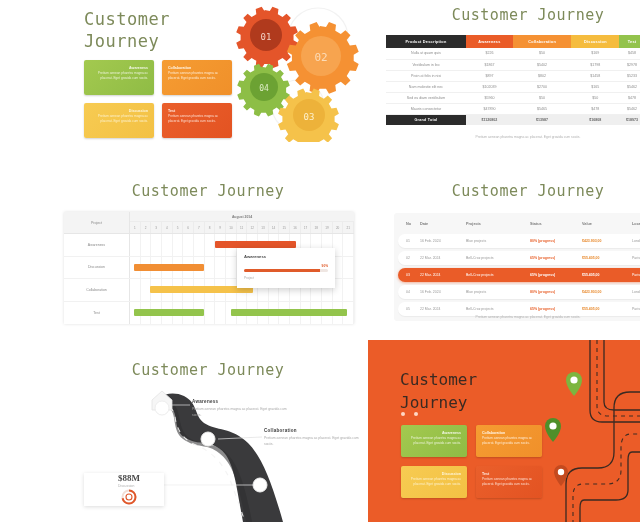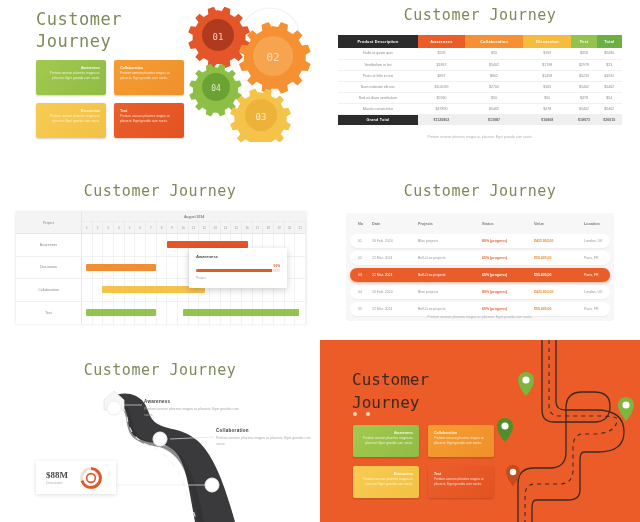--- a/index.html
+++ b/index.html
@@ -3,21 +3,21 @@
 <meta charset="utf-8">
 <style>
   * { box-sizing: border-box; margin: 0; padding: 0; }
   body {
     width: 640px; height: 522px;
     background: #ffffff;
     font-family: "Liberation Sans", sans-serif;
     overflow: hidden;
   }
   .sheet { position: relative; width: 640px; height: 522px; }
-  .slide { position: absolute; background: #ffffff; overflow: hidden; }
+  .slide { position: absolute; background: #ffffff; overflow: hidden; margin-left: 48px; }
 
   
   .title {
     font-family: "DejaVu Sans Mono", monospace;
     color: #7d8a5a;
     letter-spacing: 0.5px;
     font-weight: 400;
   }
 
   
@@ -497,21 +497,21 @@
       <line x1="40" y1="140" x2="205" y2="140" stroke="#ececec" stroke-width=".7"></line>
     </svg>
     <div class="rlabel" style="left:144px; top:54px; width:95px;">
       <div class="rl-t">Awareness</div>
       <div class="rl-b">Pretium aenean pharetra magna ac placerat. Eget gravida cum sociis.</div>
     </div>
     <div class="rlabel" style="left:216px; top:83px; width:95px;">
       <div class="rl-t">Collaboration</div>
       <div class="rl-b">Pretium aenean pharetra magna ac placerat. Eget gravida cum sociis.</div>
     </div>
-    <div class="statcard" style="left:36px; top:116px;">
+    <div class="statcard" style="left:36px; top:128px;flex-direction:column;">
       <div class="sc-txt">
         <div class="sc-big">$88M</div>
         <div class="sc-sub">Discussion</div>
       </div>
       <svg width="26" height="26" viewBox="0 0 36 36" style="margin-left:10px">
         <circle cx="18" cy="18" r="13" fill="none" stroke="#f3ded5" stroke-width="4"></circle>
         <circle id="donut" cx="18" cy="18" r="13" fill="none" stroke="#e0572a" stroke-width="4" stroke-dasharray="57.17698629533424 81.68140899333463" stroke-linecap="butt" transform="rotate(-90 18 18)"></circle>
         <circle cx="18" cy="18" r="6" fill="none" stroke="#e0572a" stroke-width="2.2"></circle>
       </svg>
     </div>

